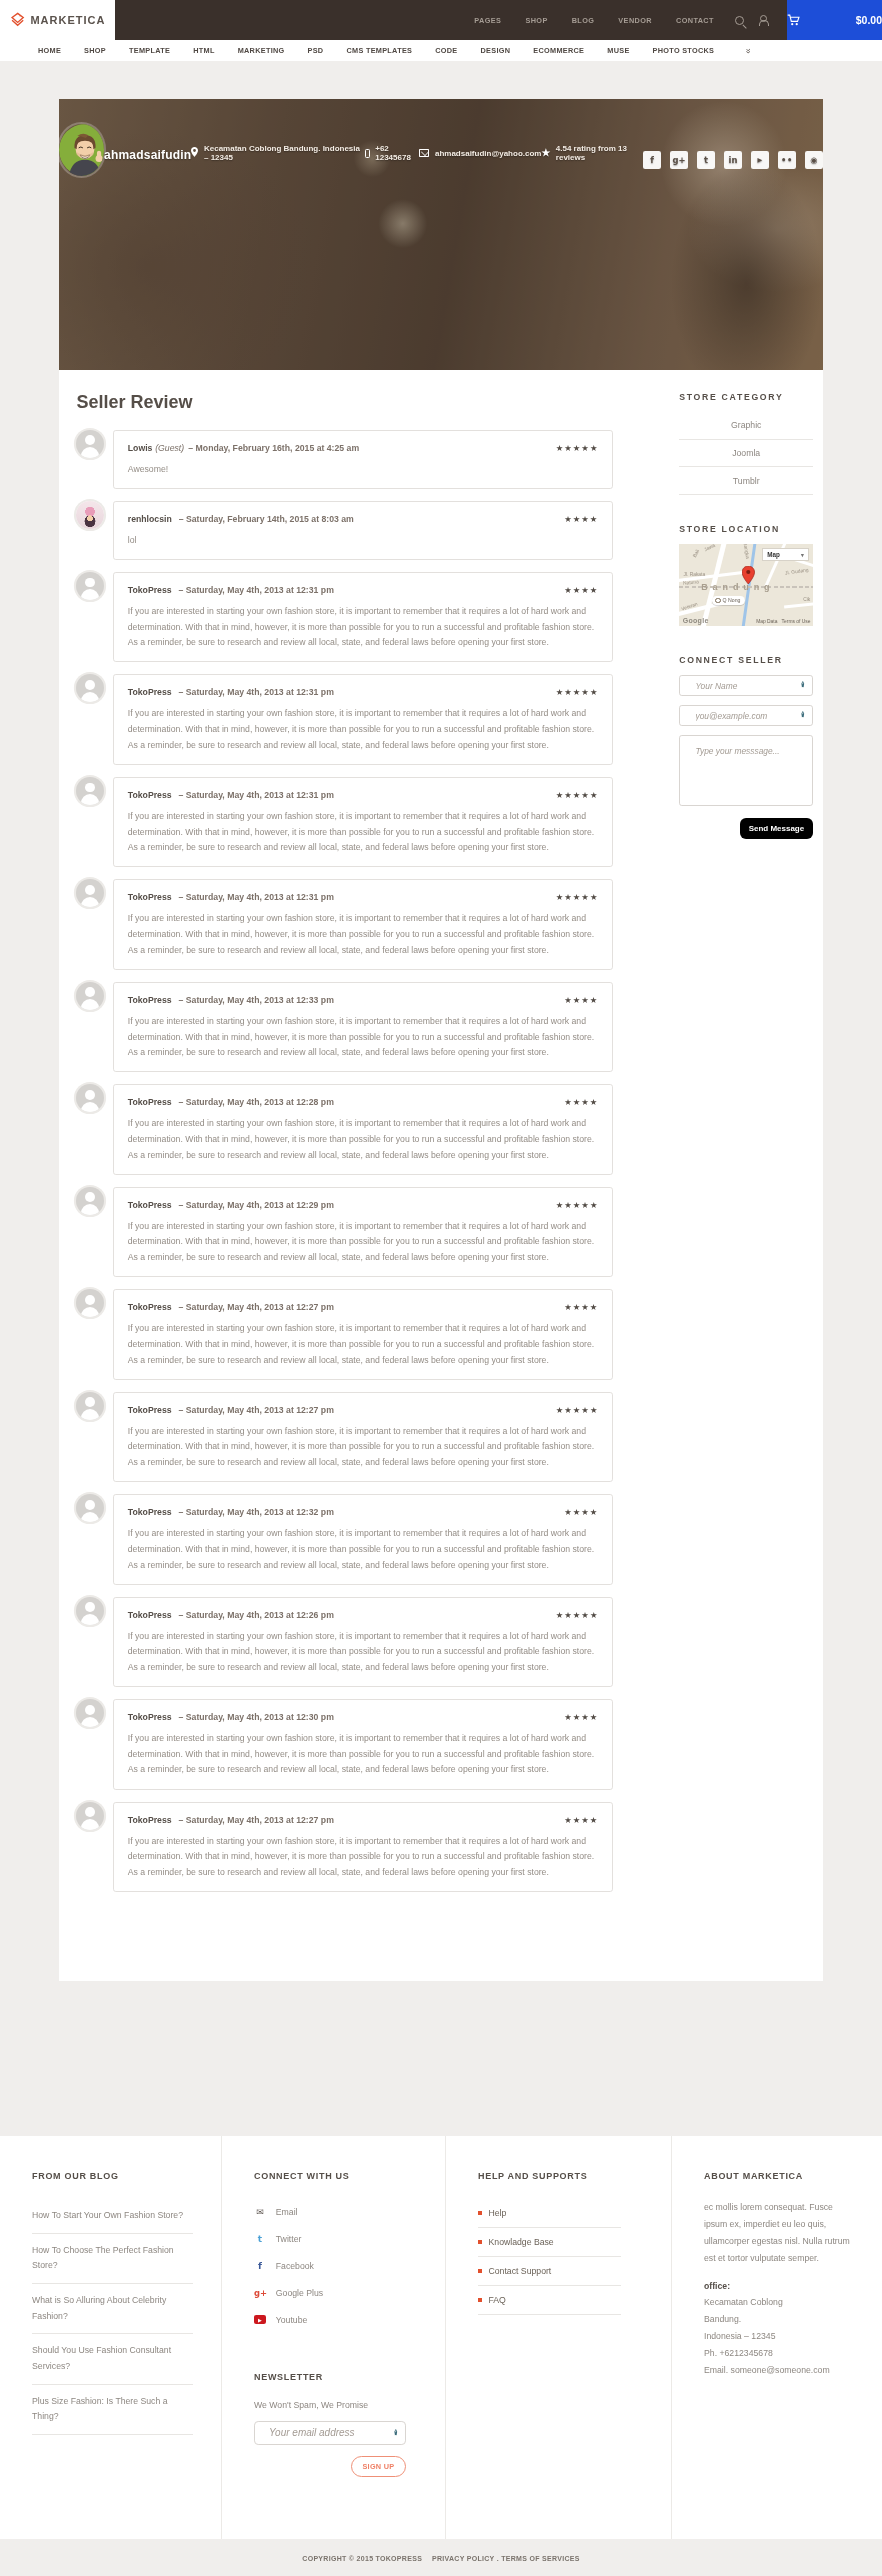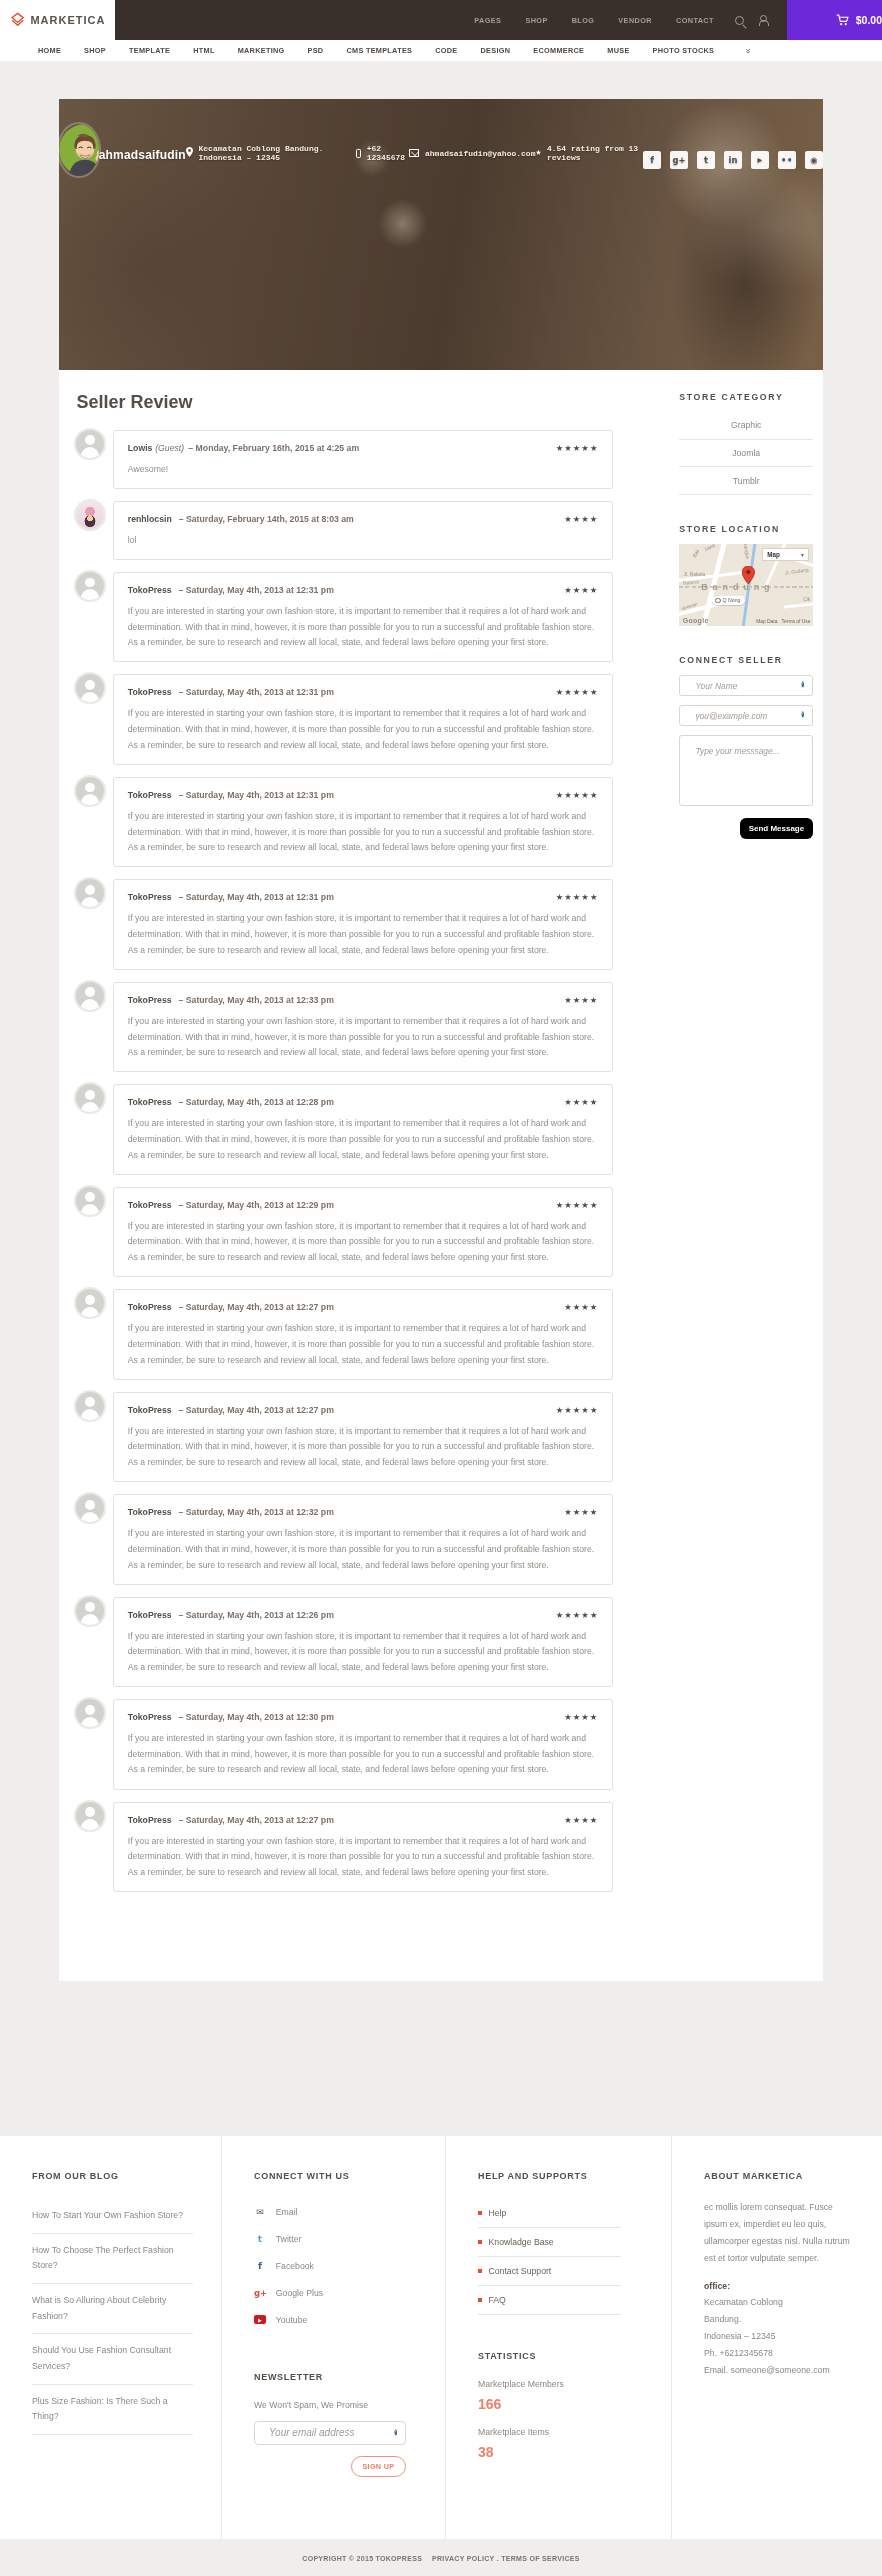--- a/index.html
+++ b/index.html
@@ -12,21 +12,21 @@
   .logo-tag svg { display:block; }
   .logo-text { font-size:11px; font-weight:bold; letter-spacing:1px; color:#5a524c; }
   .topnav { display:flex; align-items:center; gap:24px; margin-left:auto; }
   .topnav a { color:#a59c94; font-size:7.3px; font-weight:bold; letter-spacing:0.4px; text-decoration:none; }
   .top-icons { display:flex; align-items:center; gap:15.3px; margin:0 18px 0 21px; }
   .icon-search { width:9px; height:9px; border:1.4px solid #a59c94; border-radius:50%; position:relative; display:inline-block; }
   .icon-search::after { content:""; position:absolute; width:1.4px; height:4.9px; background:#a59c94; left:7.7px; top:7.7px; transform:rotate(-45deg); }
   .icon-user { width:9.8px; height:11px; position:relative; display:inline-block; }
   .icon-user::before { content:""; position:absolute; width:5.6px; height:5.6px; border:1.4px solid #a59c94; border-radius:50%; left:0.7px; top:0; }
   .icon-user::after { content:""; position:absolute; width:8.4px; height:4.9px; border:1.4px solid #a59c94; border-bottom:none; border-radius:5.6px 5.6px 0 0; left:-0.7px; bottom:-0.7px; }
-  .cart-box { width:95px; background:#6d28d9; color:#fff; display:flex; align-items:center; justify-content:flex-end; gap:6.3px; font-size:10.5px; font-weight:bold; }
+  .cart-box { width:95px; background:#1d4ed8; color:#fff; display:flex; align-items:center; justify-content:space-between; gap:6.3px; font-size:10.5px; font-weight:bold; }
 
   
   .mainnav { height:21px; background:#fff; display:flex; align-items:center; gap:23px; padding:0 0 0 38px; }
   .mainnav a { color:#4f4843; font-size:7.3px; font-weight:bold; letter-spacing:0.3px; text-decoration:none; white-space:nowrap; }
   .nav-more { margin-left:auto; margin-right:132px; color:#5a524c; font-size:9px; display:inline-block; transform:rotate(-90deg); cursor:pointer; }
 
   
   .card { width:764px; margin:38px 0 0 59px; background:#fff; }
   .banner { height:271px; position:relative; overflow:hidden;
     background:
@@ -35,21 +35,21 @@
       radial-gradient(ellipse 105px 167px at 90% 68%, rgba(50,38,30,.55), transparent 72%),
       radial-gradient(circle 84px at 87% 24%, rgba(243,222,196,.6), transparent 75%),
       radial-gradient(ellipse 119px 84px at 94% 48%, rgba(238,214,186,.5), transparent 75%),
       radial-gradient(ellipse 223px 181px at 12% 62%, rgba(105,82,64,.65), transparent 75%),
       linear-gradient(100deg, #8a7258 0%, #6e5845 28%, #5d4a3a 52%, #8a7057 78%, #a3835f 100%);
   }
   .banner::before { content:""; position:absolute; inset:0; background:rgba(40,31,25,.34); }
   .banner-inner { position:relative; z-index:2; display:flex; flex-direction:row; align-items:center; padding-top:25px; text-shadow:0 0.7px 1.4px rgba(0,0,0,.35); }
   .big-avatar { width:52px; height:52px; border-radius:50%; overflow:hidden; box-shadow:0 0 0 2.1px rgba(255,255,255,.25); }
   .profile-name { margin-top:9px; color:#fff; font-size:12px; font-weight:bold; letter-spacing:0.2px; }
-  .profile-line { margin-top:6.3px; color:#f4ede5; font-size:8px; font-weight:bold; display:flex; align-items:center; gap:5.6px;font-family:Liberation Mono, monospace; }
+  .profile-line { margin-top:6.3px; color:#f4ede5; font-size:8px; font-weight:bold; display:flex; align-items:center; gap:5.6px; }
   .profile-line .gl { font-weight:bold; }
   .icon-pin-w svg, .icon-mail-w, .icon-star-w { display:inline-block; }
   .icon-phone-w { width:5.6px; height:9px; border:1px solid #fff; border-radius:1.4px; display:inline-block; }
   .icon-mail-w { width:10.5px; height:7.7px; border:1px solid #fff; border-radius:0.7px; position:relative; }
   .icon-mail-w::after { content:""; position:absolute; left:0; top:-0.7px; width:7px; height:7px; border-right:1px solid #fff; border-bottom:1px solid #fff; transform:rotate(45deg) scale(.7); left:1.4px; top:-2.1px; }
   .icon-star-w { color:#fff; font-size:9.8px; line-height:1; }
   .socials { display:flex; gap:9px; margin-top:19px; }
   .soc { width:18px; height:18px; background:rgba(255,255,255,.95); border-radius:2.1px; color:#5a4f46; font-size:8.4px; font-weight:bold; display:flex; align-items:center; justify-content:center; cursor:pointer; font-family:"DejaVu Sans", sans-serif; }
   .soc-facebook::before{content:"f"} .soc-google-plus::before{content:"g+"} .soc-twitter::before{content:"t"}
   .soc-linkedin::before{content:"in"} .soc-youtube::before{content:"▶"; font-size:6.3px;} .soc-flickr::before{content:"••"; letter-spacing:0.7px;} .soc-instagram::before{content:"◉"}
@@ -617,34 +617,20 @@
     <div class="f-title">HELP AND SUPPORTS</div>
 
       <div class="help-link">Help</div>
 
       <div class="help-link">Knowladge Base</div>
 
       <div class="help-link">Contact Support</div>
 
       <div class="help-link">FAQ</div>
 
-    <div class="stats">
-      <div class="f-title">STATISTICS</div>
-
-        <div>
-          <div class="stat-label">Marketplace Members</div>
-          <div class="stat-value">166</div>
-        </div>
-
-        <div>
-          <div class="stat-label">Marketplace Items</div>
-          <div class="stat-value">38</div>
-        </div>
-
-    </div>
   </div>
 
   <div class="fcol">
     <div class="f-title">ABOUT MARKETICA</div>
     <p class="about-text">ec mollis lorem consequat. Fusce ipsum ex, imperdiet eu leo quis, ullamcorper egestas nisl. Nulla rutrum est et tortor vulputate semper.</p>
     <div class="office-label">office:</div>
 
       <div class="addr-line">Kecamatan Coblong</div>
 
       <div class="addr-line">Bandung.</div>

